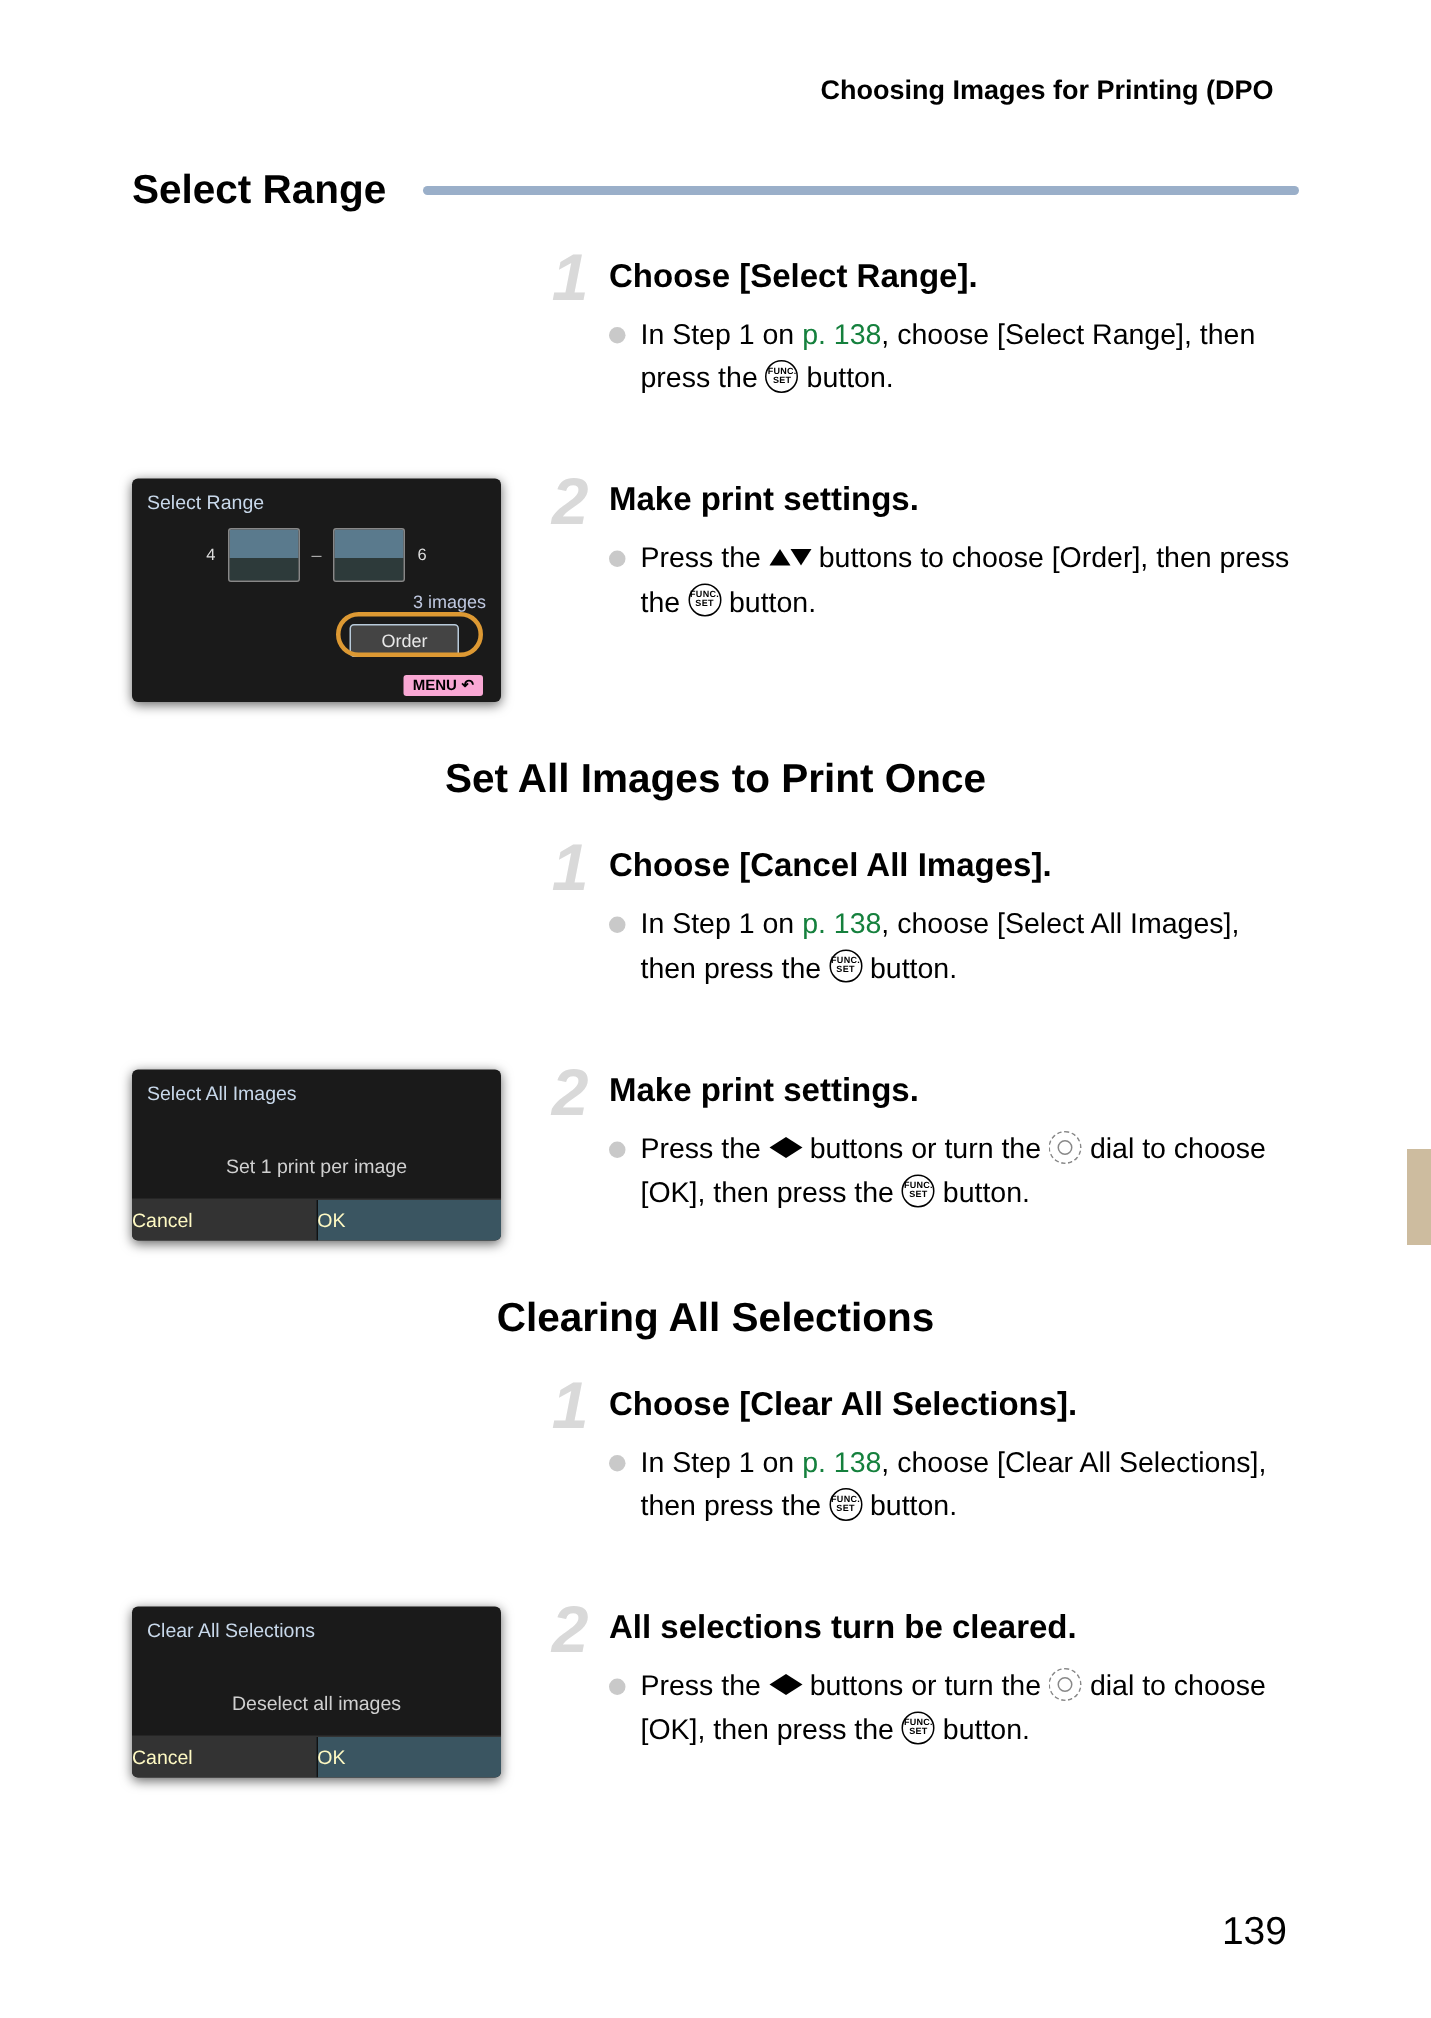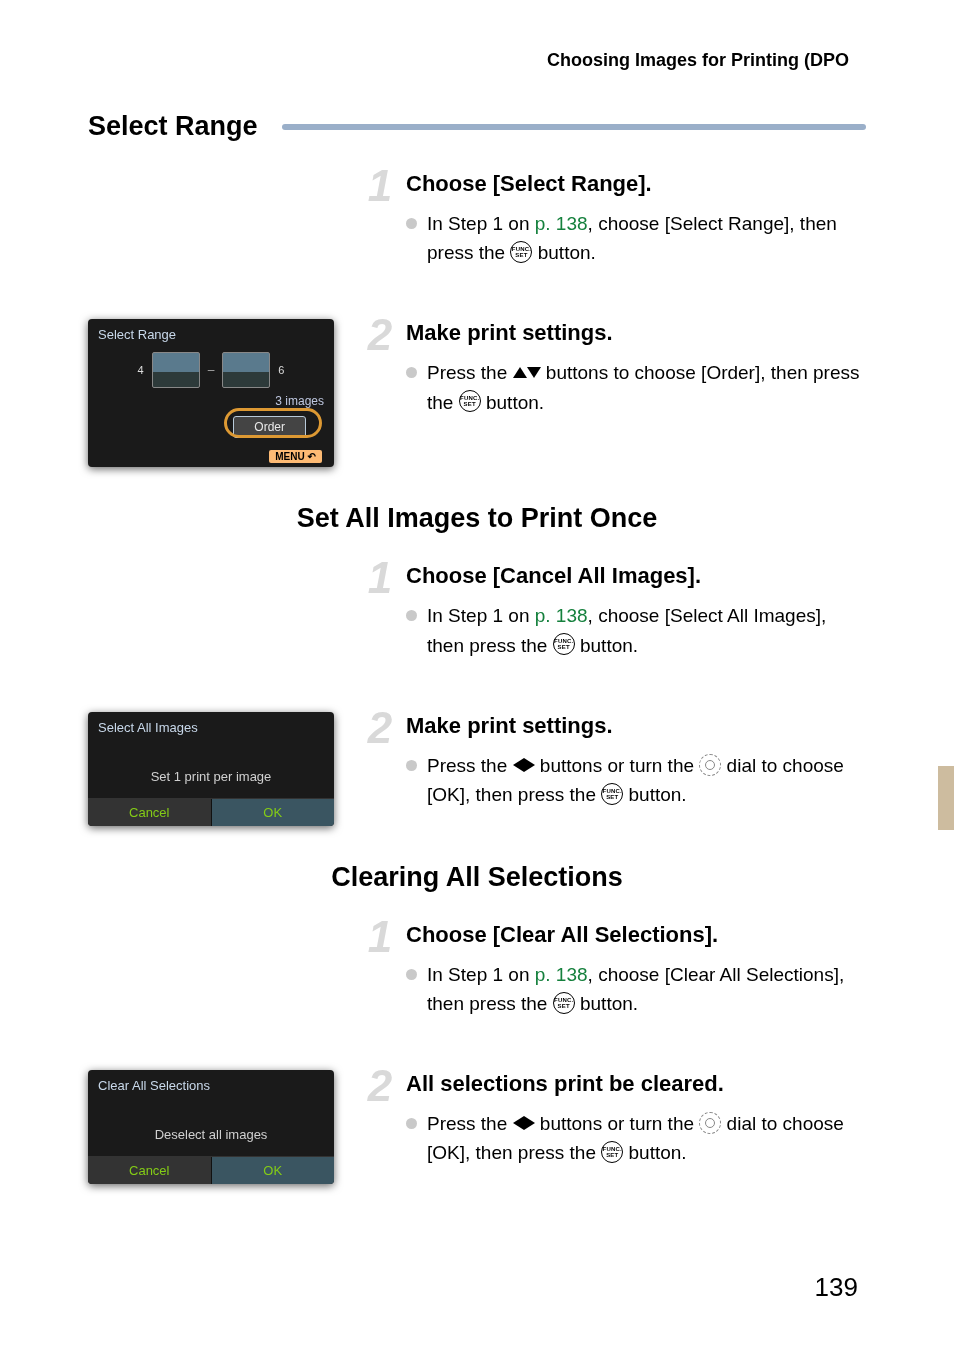--- a/index.html
+++ b/index.html
@@ -28,26 +28,26 @@
   .cam-pad { padding: 8px 10px 6px 10px; }
   .cam-title { color: #c8d8ea; font-size: 13px; margin-bottom: 10px; }
   .range-row { display: flex; align-items: center; justify-content: center; gap: 8px; margin-bottom: 6px; }
   .range-num { color: #ddd; font-size: 11px; }
   .thumb { width: 48px; height: 36px; background: linear-gradient(#5a7a8d 0 55%, #2d3a3a 55% 100%); border: 1px solid #888; border-radius: 2px; }
   .dash { color: #aaa; }
   .count-text { text-align: right; color: #bfc8e0; font-size: 12px; margin-bottom: 8px; }
   .order-btn-row { display: flex; justify-content: flex-end; padding-right: 18px; margin-bottom: 4px; position: relative; }
   .order-btn { background: #444; border: 1px solid #b8cada; border-radius: 3px; padding: 3px 20px; color: #e8e8e8; font-size: 12px; }
   .order-circle { position: absolute; right: 2px; top: -8px; width: 98px; height: 30px; border: 3px solid #d93; border-radius: 16px; pointer-events: none; }
-  .menu-tag { background: #fdba74; color: #000; font-size: 10px; font-weight: bold; padding: 1px 6px; border-radius: 2px; display: inline-flex; align-items: center; gap: 3px; float: right; margin: 2px 6px 4px 0; }
+  .menu-tag { background: #f9a8d4; color: #000; font-size: 10px; font-weight: bold; padding: 1px 6px; border-radius: 2px; display: inline-flex; align-items: center; gap: 3px; float: right; margin: 2px 6px 4px 0; }
   .menu-arrow { display: inline-block; }
 
   .dialog-body { text-align: center; padding: 18px 0 14px; font-size: 13px; color: #d0d0d0; }
   .dialog-buttons { display: flex; border-top: 1px solid #333; }
-  .dialog-btn { flex: 1; text-align: center; padding: 6px 0; color: #84cc16; font-size: 13px; background: #333; }
+  .dialog-btn { flex: 1; padding: 6px 0; color: #fef9c3; font-size: 13px; background: #333; }
   .dialog-btn + .dialog-btn { border-left: 1px solid #111; background: #3a5561; }
 
   
   .icon-inline { display: inline-flex; vertical-align: middle; position: relative; top: -2px; }
   .funcset { width: 22px; height: 22px; border: 1.6px solid #000; border-radius: 50%; display: inline-flex; flex-direction: column; align-items: center; justify-content: center; font-size: 6px; line-height: 6px; font-weight: bold; letter-spacing: 0.2px; }
   .arrow-updown, .arrow-lr { display: inline-flex; gap: 0px; align-items: center; }
   .tri { width: 0; height: 0; display: inline-block; }
   .tri-up { border-left: 7px solid transparent; border-right: 7px solid transparent; border-bottom: 11px solid #000; }
   .tri-down { border-left: 7px solid transparent; border-right: 7px solid transparent; border-top: 11px solid #000; }
   .tri-left { border-top: 7px solid transparent; border-bottom: 7px solid transparent; border-right: 11px solid #000; }
@@ -253,21 +253,21 @@
         <div class="dialog-buttons">
           <div class="dialog-btn">Cancel</div>
           <div class="dialog-btn">OK</div>
         </div>
       </div>
     </div>
     <div class="right-col">
       <div class="step">
         <div class="step-num">2</div>
         <div class="step-body">
-          <div class="step-heading">All selections print be cleared.</div>
+          <div class="step-heading">All selections turn be cleared.</div>
           <div class="bullet-line">
             <div class="bullet-dot"></div>
             <div class="bullet-text">
               <span>Press the </span><span class="icon-inline arrow-lr">
                   <span class="tri tri-left"></span>
                   <span class="tri tri-right"></span>
                 </span><span> buttons or turn the </span><span class="icon-inline">
                   <span class="dial">
                     <span class="dial-inner"></span>
                   </span>

